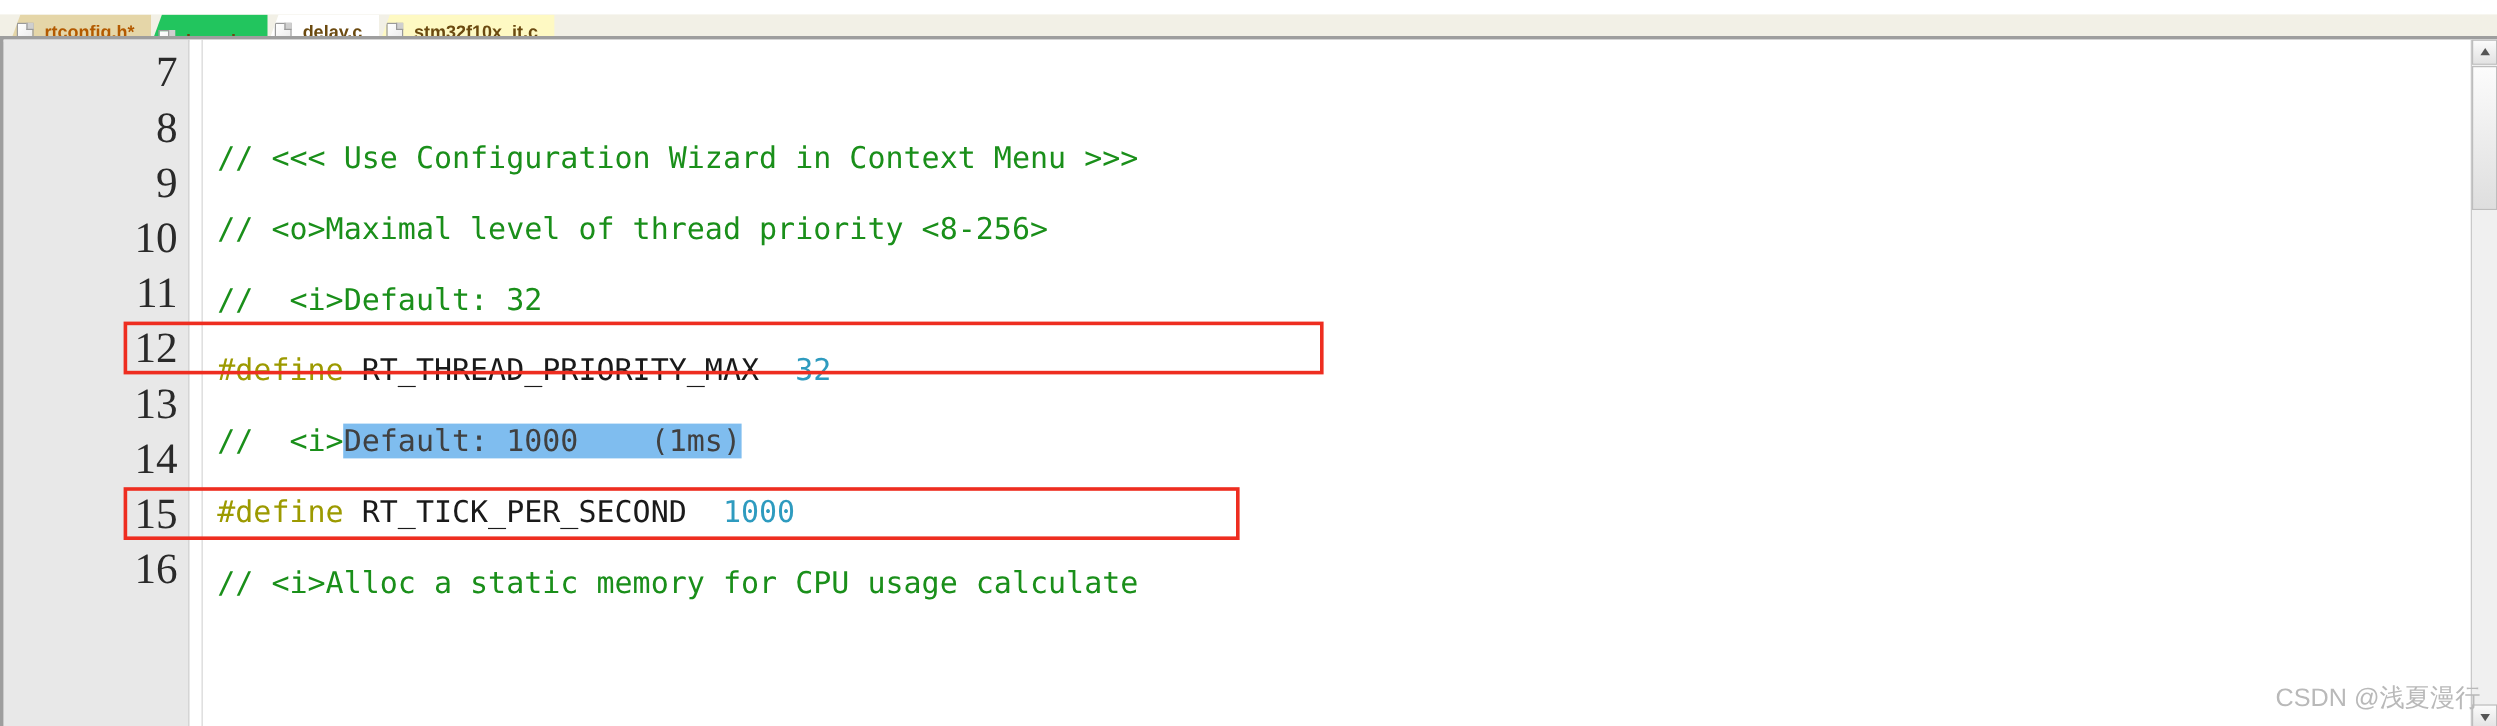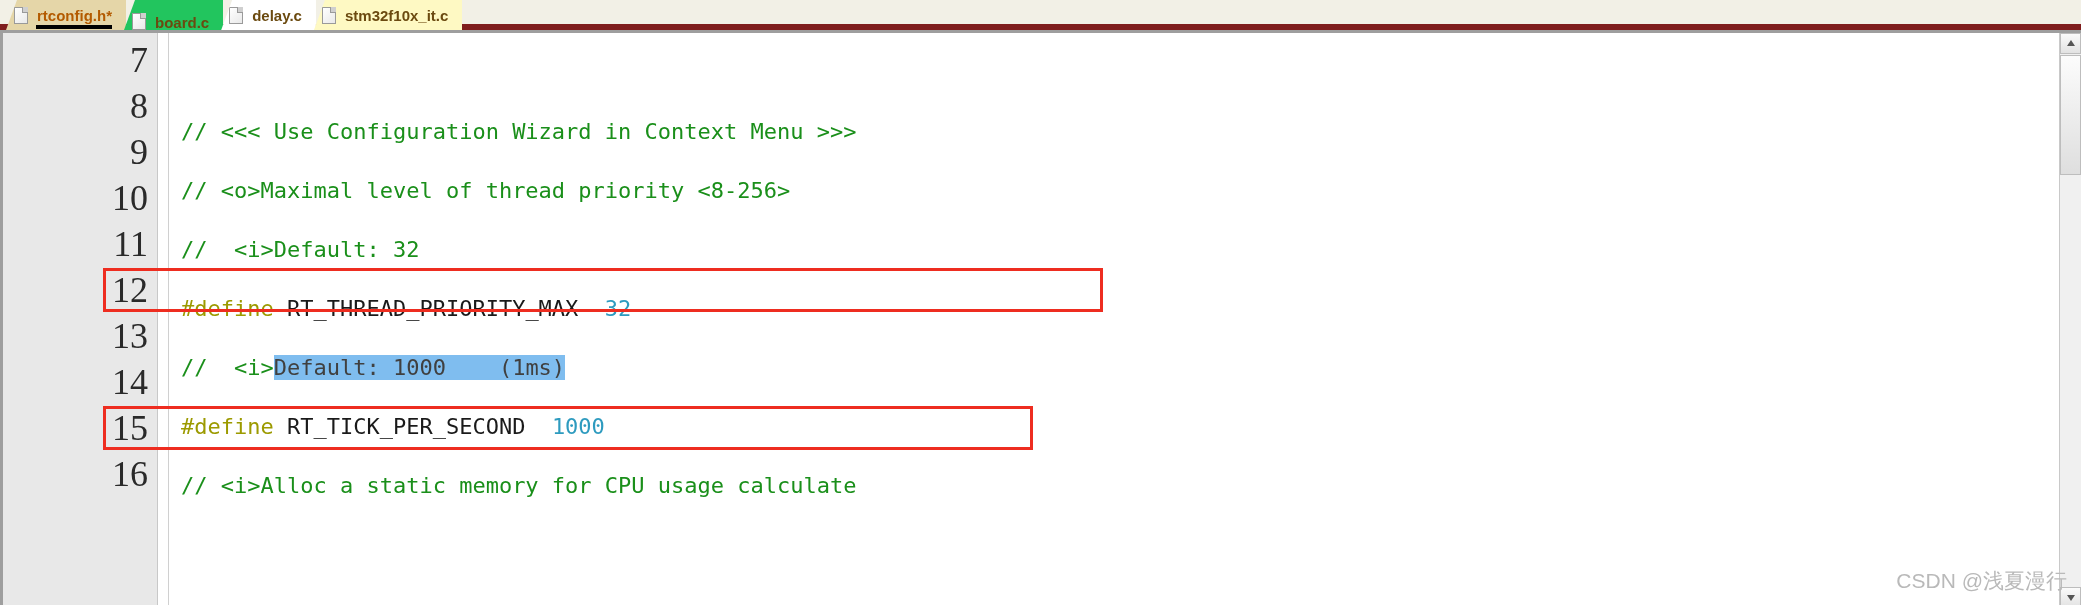--- a/index.html
+++ b/index.html
@@ -11,25 +11,25 @@
     width: 2081px;
     height: 605px;
     overflow: hidden;
     font-family: "Liberation Serif", "DejaVu Serif", serif;
     position: relative;
   }
 
   
   .tabbar {
     position: absolute;
-    left: 0; top: 0;
+    left: 0; top: 12px;
     width: 2081px;
     height: 30px;
     background: #f2f0e6;
-    border-bottom: 6px solid #7f1d1d;
+    border-bottom: 3px solid #7f1d1d;
     box-sizing: border-box;
   }
   .tabbar-inner {
     position: relative;
     height: 30px;
     padding-left: 6px;
     display: flex;
     align-items: stretch;
   }
   .tab {
@@ -142,21 +142,21 @@
     flex: 1 1 auto;
     background: #ffffff;
     padding-top: 4px;
     overflow: hidden;
   }
   .code-line {
     height: 46px;
     line-height: 46px;
     white-space: pre;
     font-family: "DejaVu Sans Mono", "Liberation Mono", monospace;
-    font-size: 22px;
+    font-size: 25px;
     letter-spacing: 0px;
     padding-left: 12px;
     box-sizing: border-box;
     margin-top: 13px;
   }
   .tok-comment { color: #1a8f1a; }
   .tok-keyword { color: #9c9a00; }
   .tok-ident   { color: #1a1a1a; }
   .tok-number  { color: #2e9bbf; }
   .sel {

